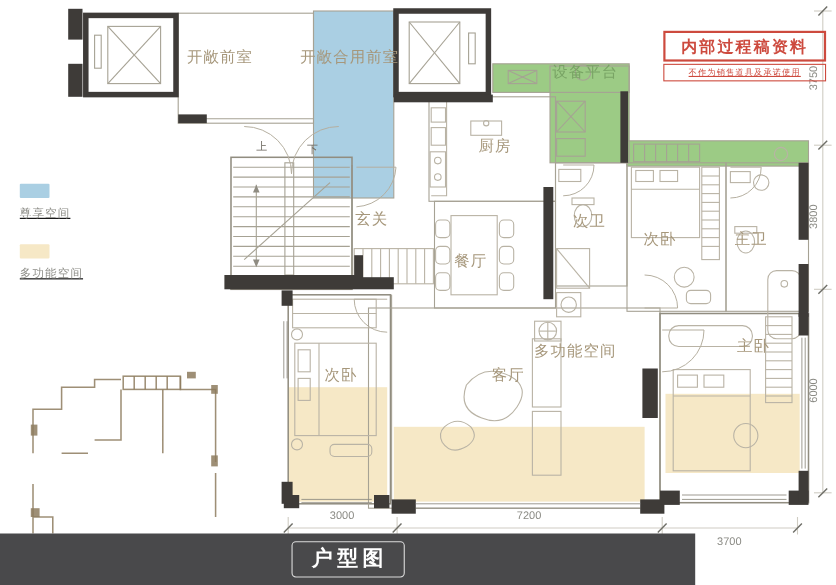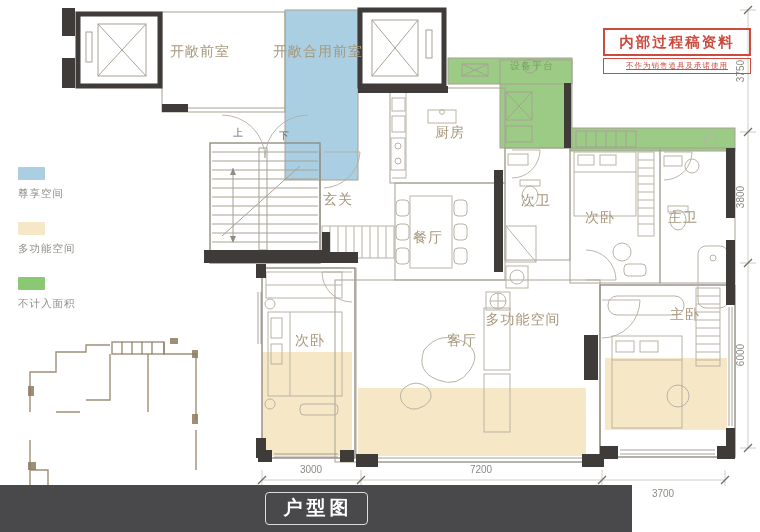--- a/index.html
+++ b/index.html
@@ -13,28 +13,28 @@
   .dk { fill:#3e3b38; stroke:none; }
   .door { stroke:#b4ae9f; fill:none; stroke-width:0.9; }
   .win { stroke:#8f8c82; fill:none; stroke-width:0.8; }
   .dim { stroke:#cfccc3; fill:none; stroke-width:1; }
   .tick{ stroke:#6f6f68; stroke-width:1.3; }
   .thumb { stroke:#8d7b5e; fill:none; stroke-width:1.4; opacity:.85; }
   .thumbdk { fill:#8d7b5e; opacity:.85; }
 
   .rlabel { position:absolute; transform:translate(-50%,-50%); font-size:14px;
             color:#a6977b; letter-spacing:1px; white-space:nowrap; }
-  .rlabel.g { color:#79a465; font-size:10px; }
+  .rlabel.g { color:#79a465; font-size:14px; }
   .stairlbl { position:absolute; transform:translate(-50%,-50%); font-size:10px; color:#6b675e; }
 
   .dimlbl { position:absolute; transform:translate(-50%,-50%); font-size:10px; color:#8b8b85; }
   .dimlbl.vert { transform:translate(-50%,-50%) rotate(-90deg); }
 
   #legend { position:absolute; left:18px; top:167px; }
-  .leg-item { margin-bottom:21px; }
+  .leg-item { margin-bottom:21px;text-decoration:underline; }
   .leg-swatch { width:27px; height:13px; border-radius:1px; }
   .leg-label { margin-top:7px; font-size:10.5px; color:#8e8e88; letter-spacing:1px; }
 
   #stamp { position:absolute; left:603px; top:28px; width:148px; text-align:center; }
   #stamp .t { border:2px solid; font-weight:bold; font-size:14.5px; letter-spacing:2px;
               padding:3px 2px 2px; font-family:"Liberation Serif", serif; }
   #stamp .s { border:1px solid; font-size:7.5px; letter-spacing:1px; padding:2px 1px; margin-top:2px;text-decoration:underline; }
 
   #footer { position:absolute; left:0; bottom:0; width:632px; height:47px;
             display:flex; align-items:center; justify-content:center; }
@@ -363,24 +363,20 @@
 
   <div id="legend">
     <div class="leg-item">
       <div class="leg-swatch" style="background-color: rgb(170, 207, 227);"></div>
       <div class="leg-label">尊享空间</div>
     </div>
     <div class="leg-item">
       <div class="leg-swatch" style="background-color: rgb(246, 232, 198);"></div>
       <div class="leg-label">多功能空间</div>
     </div>
-    <div class="leg-item">
-      <div class="leg-swatch" style="background-color: rgb(139, 200, 116);"></div>
-      <div class="leg-label">不计入面积</div>
-    </div>
   </div>
 
   <div id="stamp" style="color: rgb(205, 74, 62);">
     <div class="t">内部过程稿资料</div>
     <div class="s">不作为销售道具及承诺使用</div>
   </div>
 
   <div id="footer" style="background-color: rgb(73, 73, 75);">
     <span class="cap">户型图</span>
   </div>

